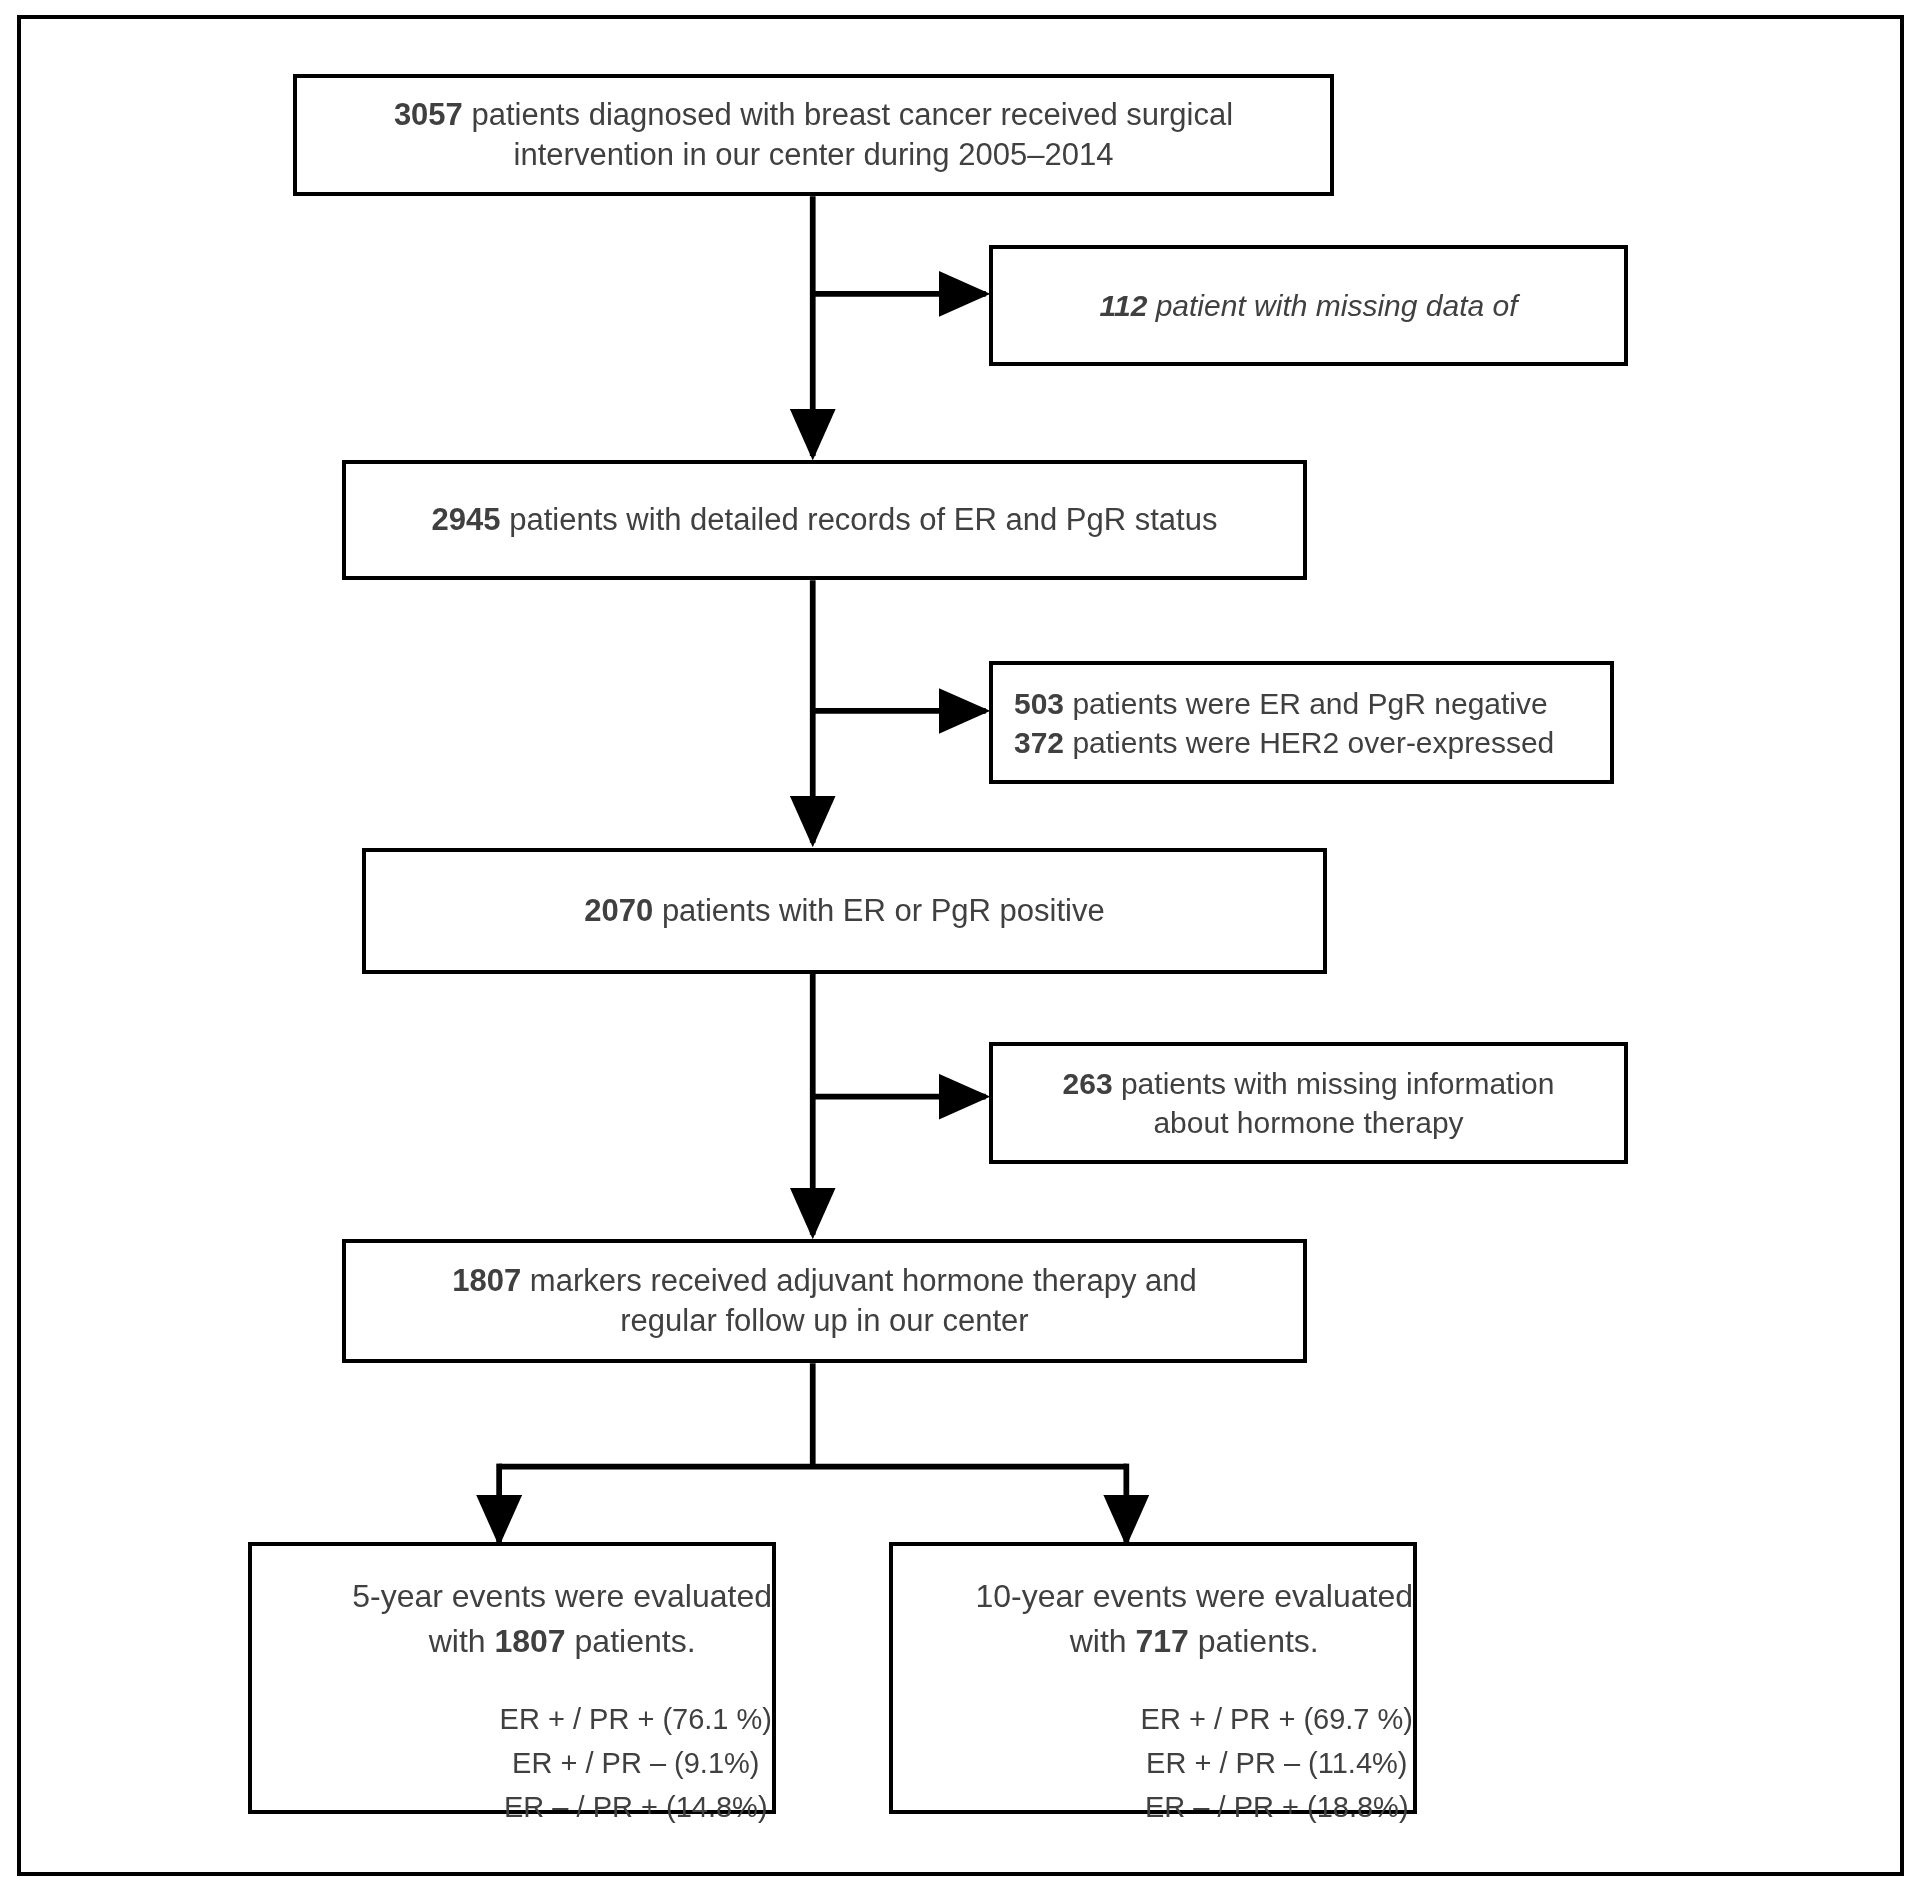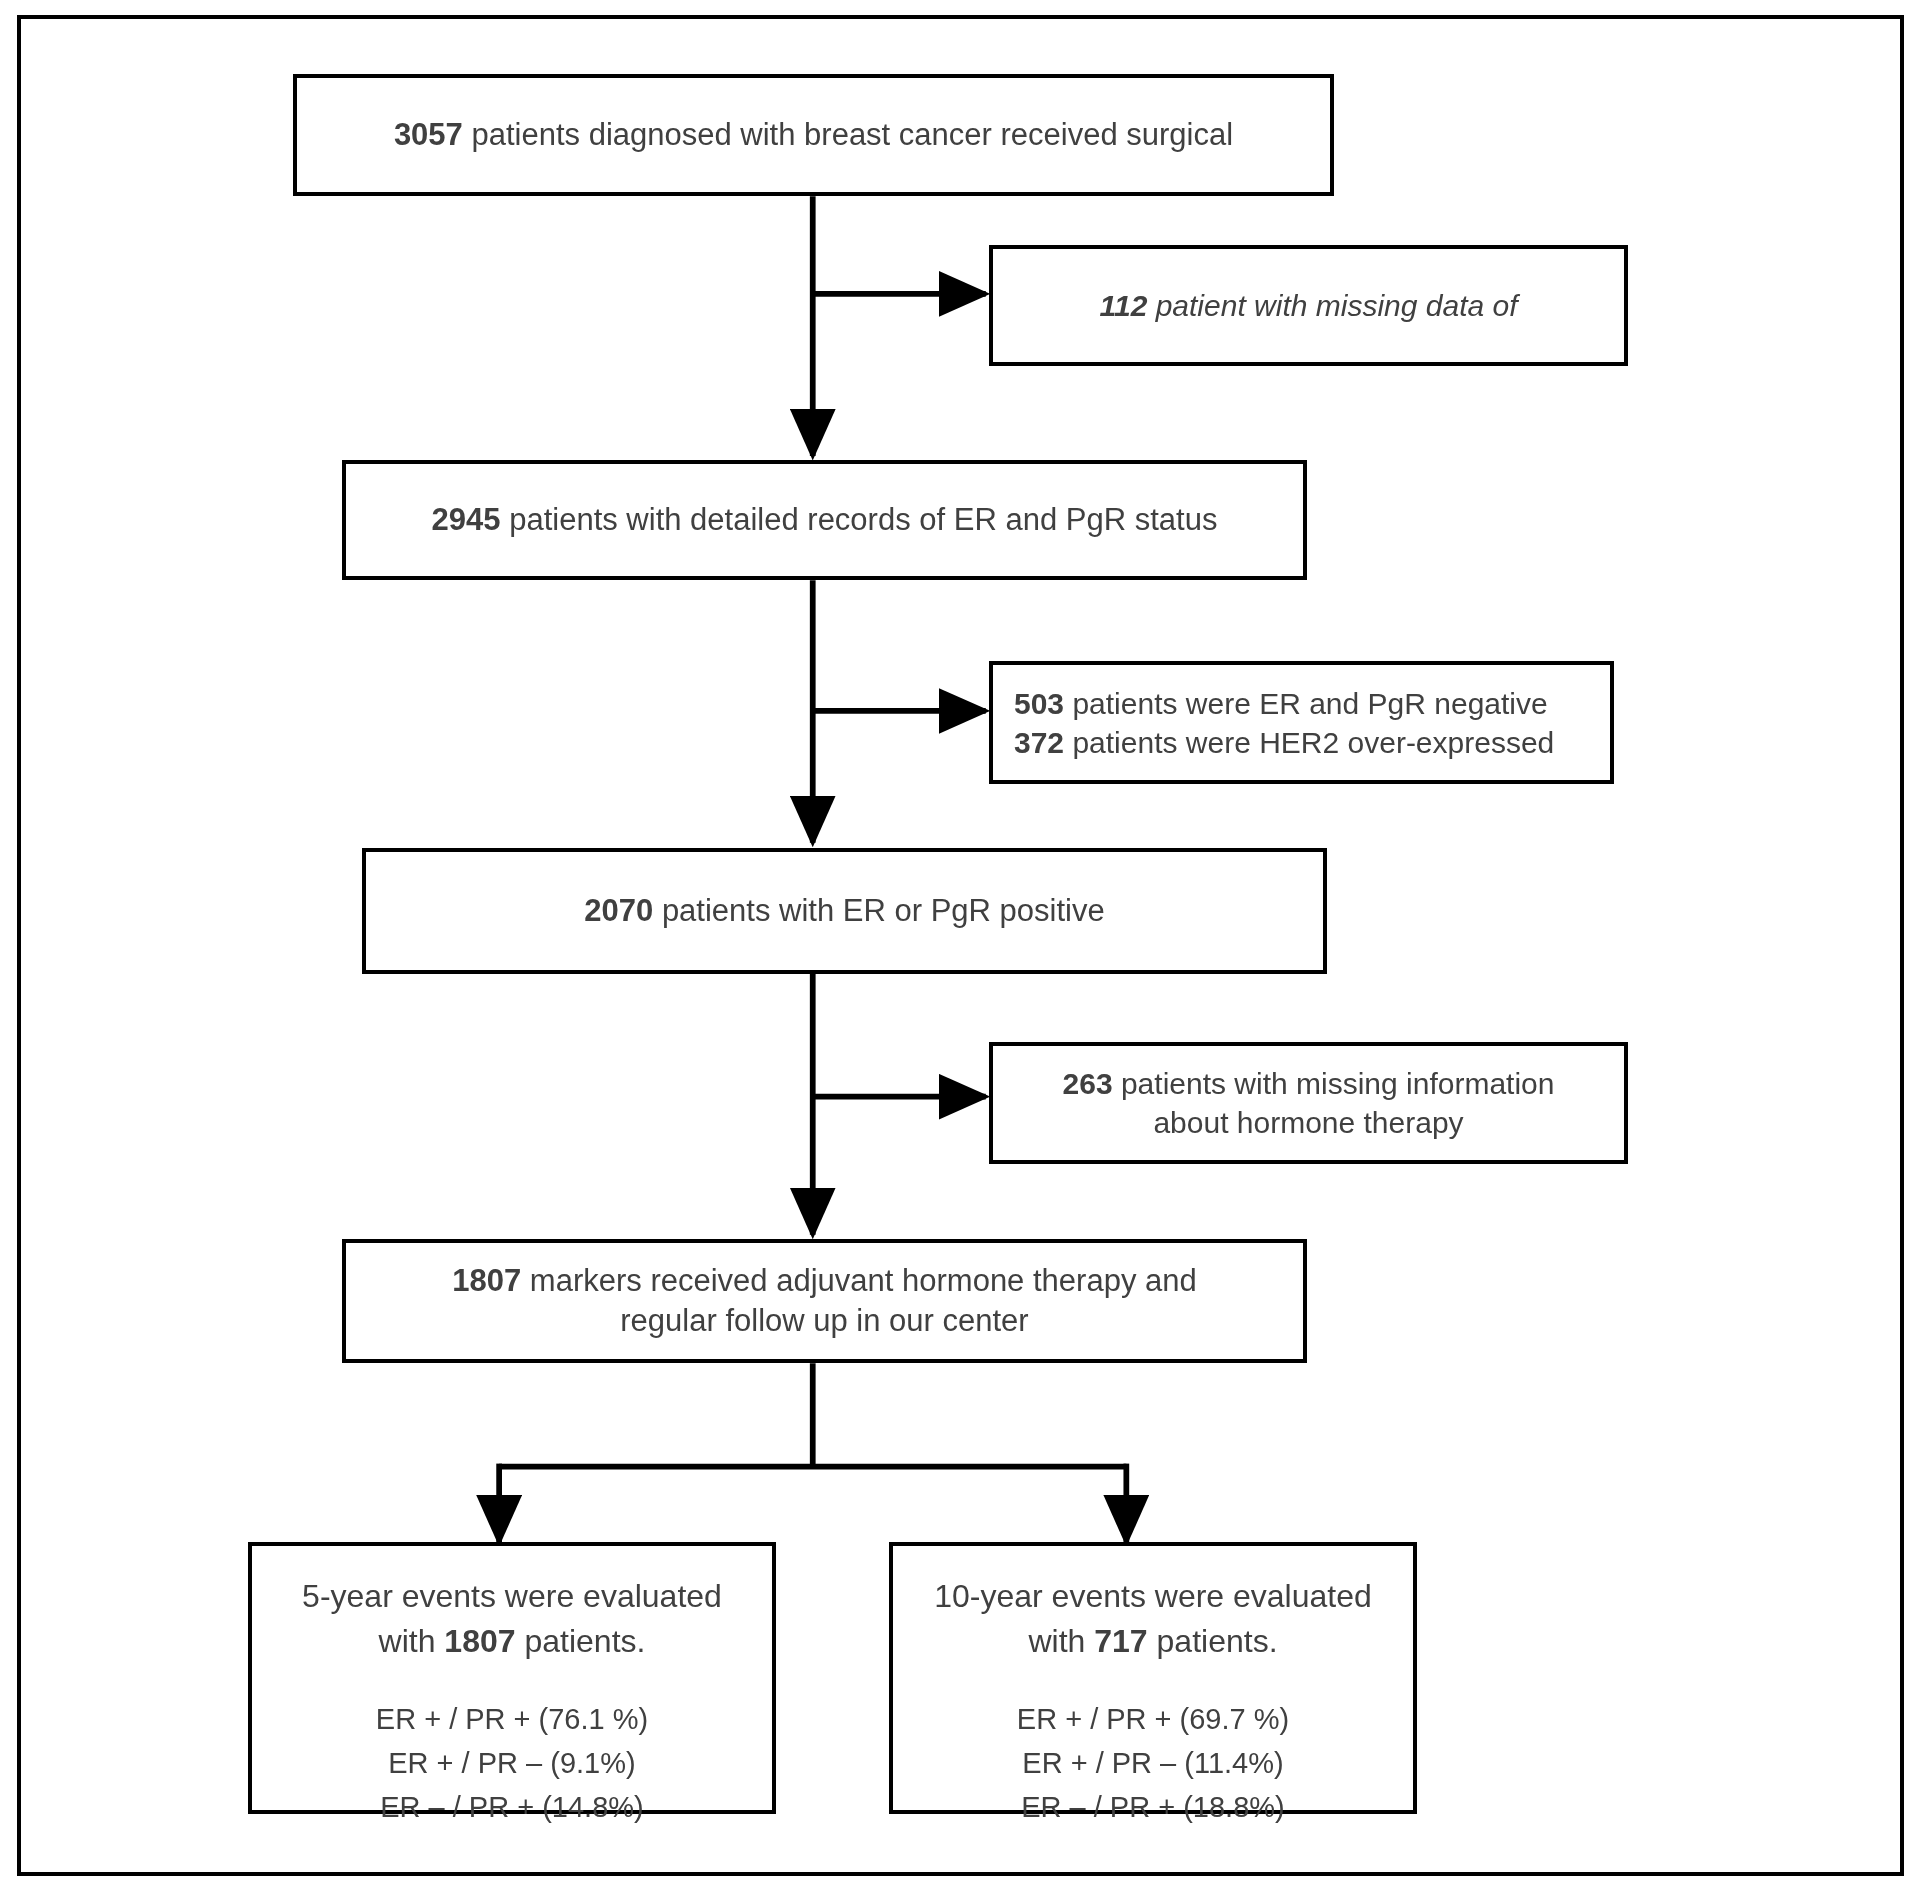--- a/index.html
+++ b/index.html
@@ -63,20 +63,21 @@
   }
   
   .node.side {
     font-size: 30px;
   }
   
   .node.terminal {
     font-size: 30px;
     justify-content: flex-start;
     padding-top: 28px;
+    align-items: flex-end;
   }
   .node.terminal .headline {
     font-size: 32px;
     line-height: 1.42;
   }
   .node.terminal .stats {
     margin-top: 32px;
     font-size: 29px;
     line-height: 1.52;
   }
@@ -130,20 +131,21 @@
       <line x1="955" y1="2806" x2="2155" y2="2806" stroke="#000000" stroke-width="11"></line>
       <line x1="955" y1="2800" x2="955" y2="2950" stroke="#000000" stroke-width="11" marker-end="url(#arrowhead)"></line>
       <line x1="2155" y1="2800" x2="2155" y2="2950" stroke="#000000" stroke-width="11" marker-end="url(#arrowhead)"></line>
     </g>
   </svg>
 
   <div class="node main" style="left:293px; top:74px; width:1041px; height:122px;">
     <span class="line">
       <span class="b">3057</span><span> patients diagnosed with breast cancer received surgical</span>
     </span>
+    <span class="line">intervention in our center during 2005–2014</span>
   </div>
 
   <div class="node side" style="left:989px; top:245px; width:639px; height:121px;font-style:italic;">
     <span class="line">
       <span class="b">112</span><span> patient with missing data of</span>
     </span>
   </div>
 
   <div class="node main" style="left:342px; top:460px; width:965px; height:120px;">
     <span class="line">

